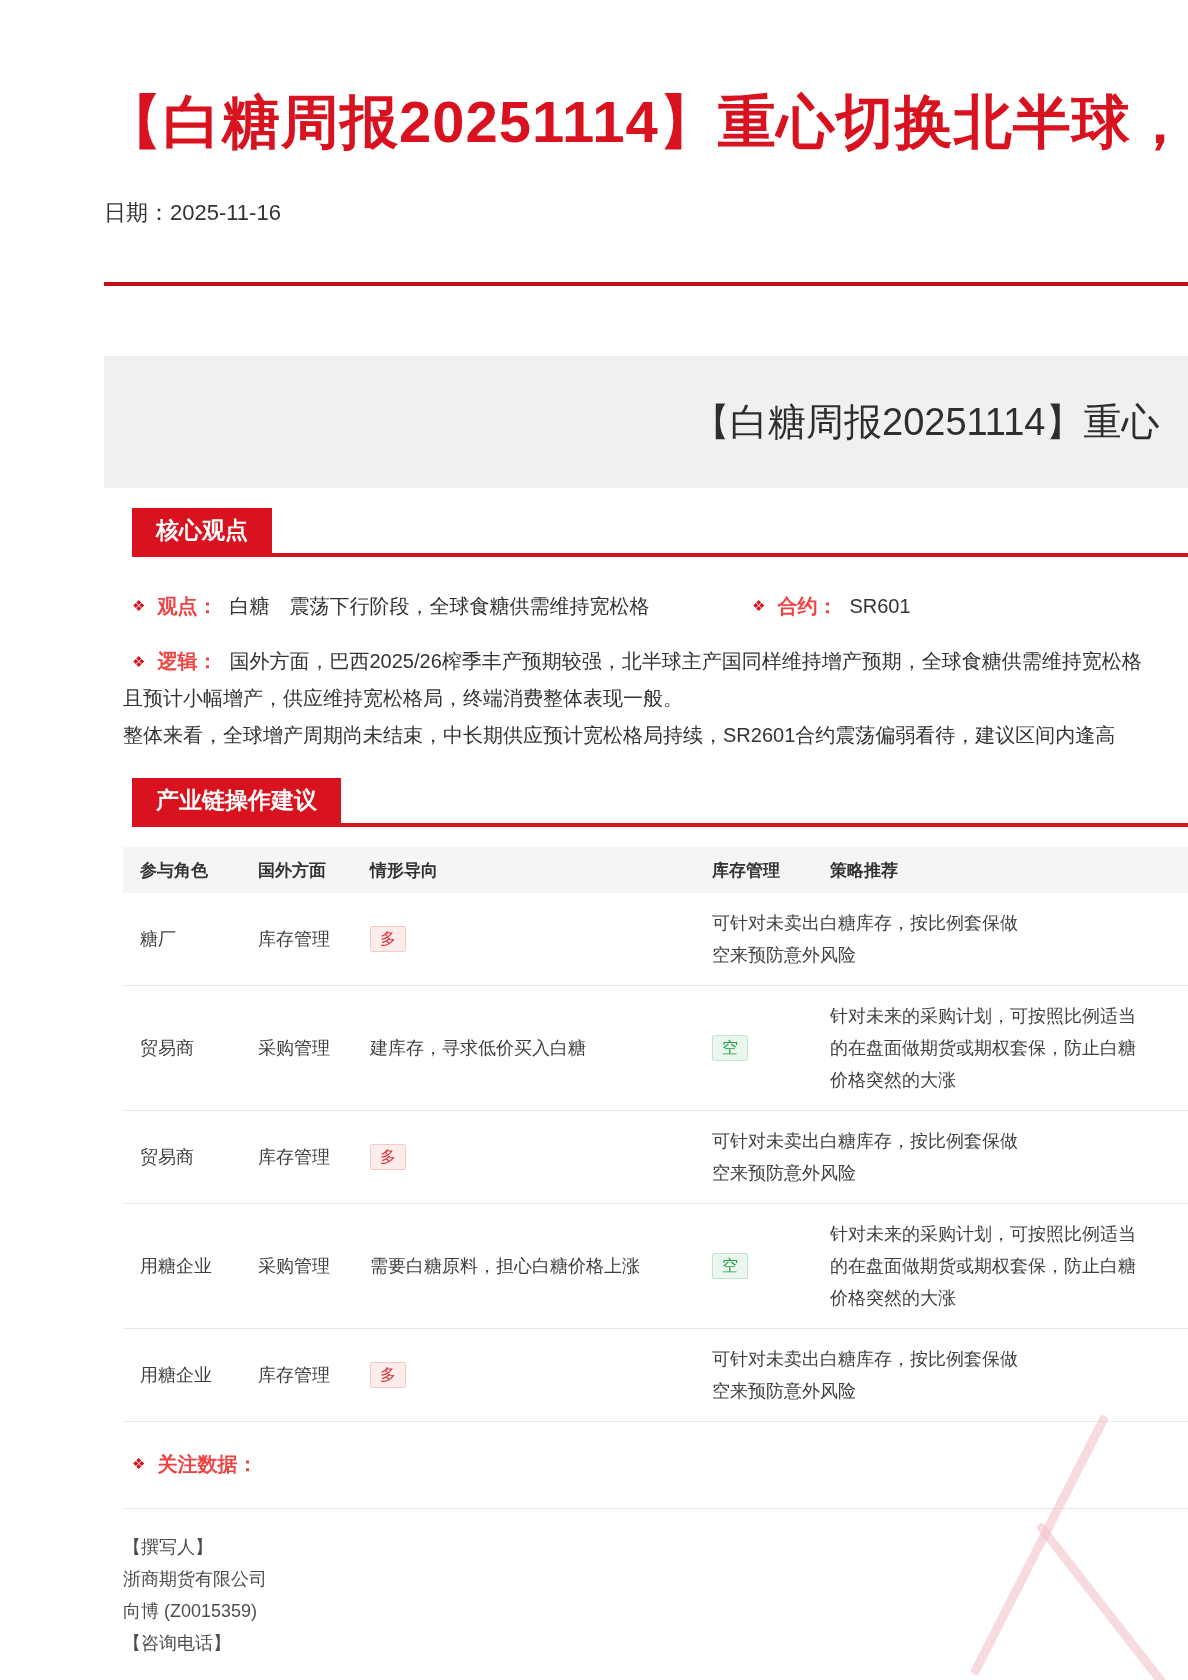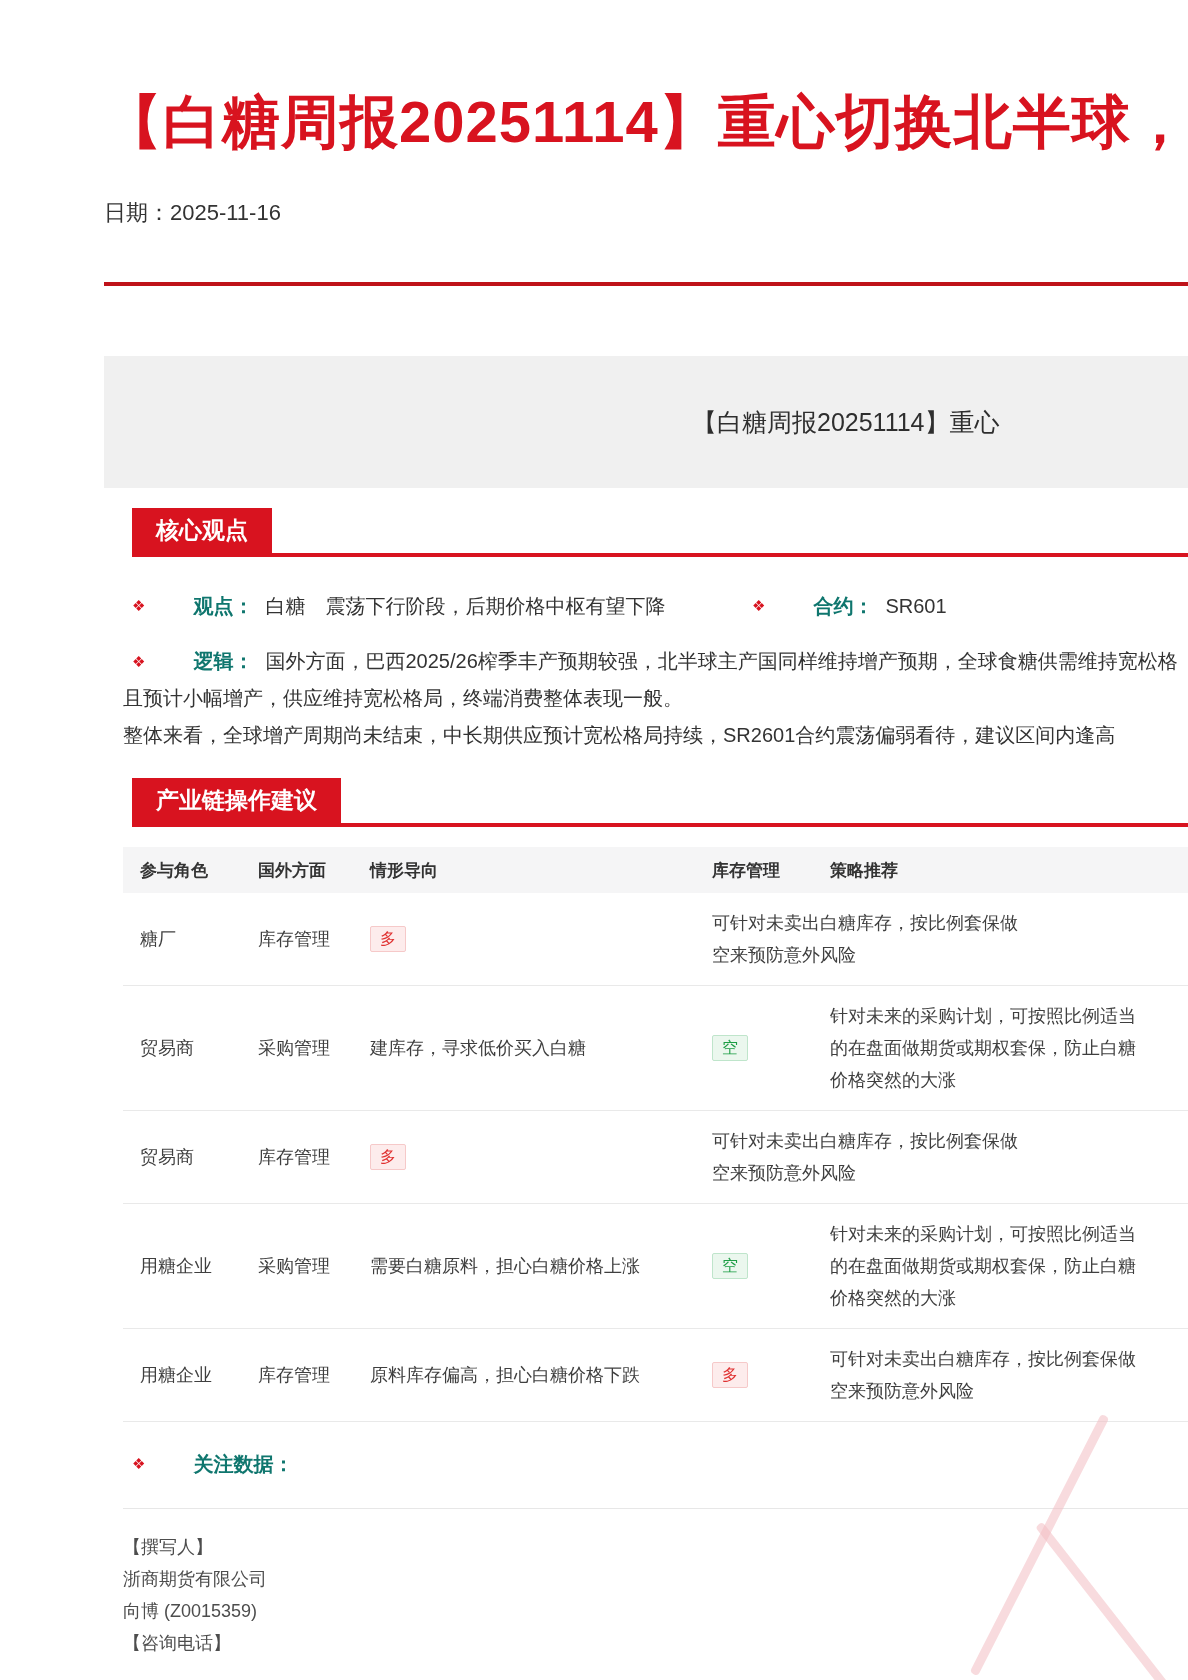--- a/index.html
+++ b/index.html
@@ -37,21 +37,21 @@
     background: #bf1219;
   }
   .banner {
     margin: 70px 0 0 104px;
     width: 1500px; height: 132px;
     background: #f0f0f0;
     display: flex; align-items: center;
   }
   .banner-title {
     padding-left: 588px;
-    font-size: 25px;
+    font-size: 38px;
     color: #2e2e2e;
     white-space: nowrap;
   }
 
   
   .section-header {
     margin-left: 132px;
     width: 1470px;
     border-bottom: 4px solid #d8131f;
     line-height: 0;
@@ -80,25 +80,24 @@
   }
   .point-group { display: flex; align-items: baseline; }
   .point-contract { position: absolute; left: 620px; top: 0; }
   .bullet {
     color: #d8131f;
     font-size: 15px;
     margin-right: 12px;
     align-self: center;
   }
   .point-label {
-    color: #0f766e;
+    color: #ef4444;
     font-weight: bold;
     margin-right: 12px;
     white-space: nowrap;
-    margin-left: 36px;
   }
   .point-text { color: #333; white-space: nowrap; }
 
   .logic-block { margin: 22px 0 0 123px; font-size: 20px; color: #333; }
   .logic-first { display: flex; align-items: baseline; margin-left: 9px; line-height: 37px; white-space: nowrap; }
   .logic-rest { white-space: pre; line-height: 37px; }
 
   
   .advice-table { margin: 20px 0 0 123px; width: 1477px; }
   .thead {
@@ -183,21 +182,21 @@
   </div>
 
   <div class="section-header first">
     <span class="section-badge">核心观点</span>
   </div>
 
   <div class="points-row">
     <div class="point-group">
       <span class="bullet">❖</span>
       <span class="point-label">观点：</span>
-      <span class="point-text">白糖　震荡下行阶段，后期价格中枢有望下降</span>
+      <span class="point-text">白糖　震荡下行阶段，全球食糖供需维持宽松格</span>
     </div>
     <div class="point-group point-contract">
       <span class="bullet">❖</span>
       <span class="point-label">合约：</span>
       <span class="point-text">SR601</span>
     </div>
   </div>
 
   <div class="logic-block">
     <div class="logic-first">
@@ -254,21 +253,20 @@
       <div class="cell">需要白糖原料，担心白糖价格上涨</div>
       <div class="cell"><span class="exposure-badge short">空</span></div>
       <div class="strategy-cell">针对未来的采购计划，可按照比例适当
 的在盘面做期货或期权套保，防止白糖
 价格突然的大涨</div>
     </div>
 
     <div class="trow">
       <div class="cell">用糖企业</div>
       <div class="cell">库存管理</div>
-      <div class="cell">原料库存偏高，担心白糖价格下跌</div>
       <div class="cell"><span class="exposure-badge long">多</span></div>
       <div class="strategy-cell">可针对未卖出白糖库存，按比例套保做
 空来预防意外风险</div>
     </div>
   </div>
 
   <div class="focus-row">
     <span class="bullet">❖</span>
     <span class="point-label">关注数据：</span>
   </div>

